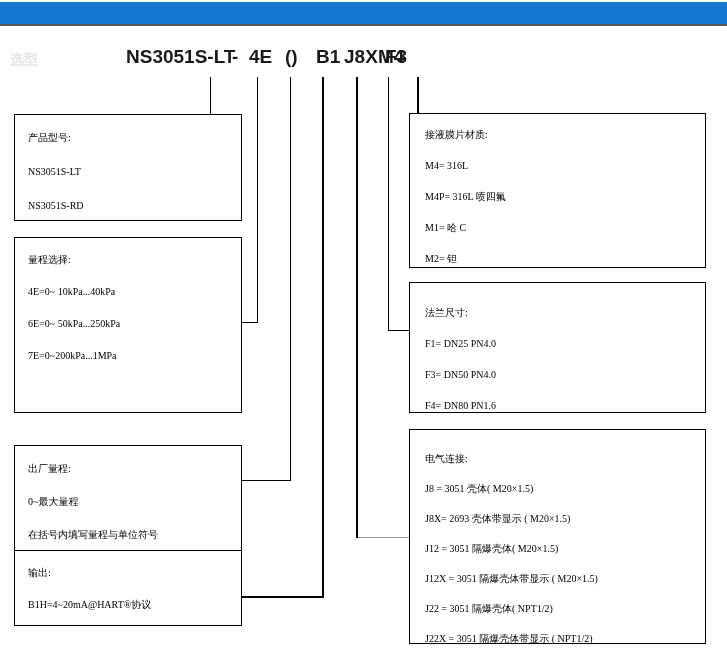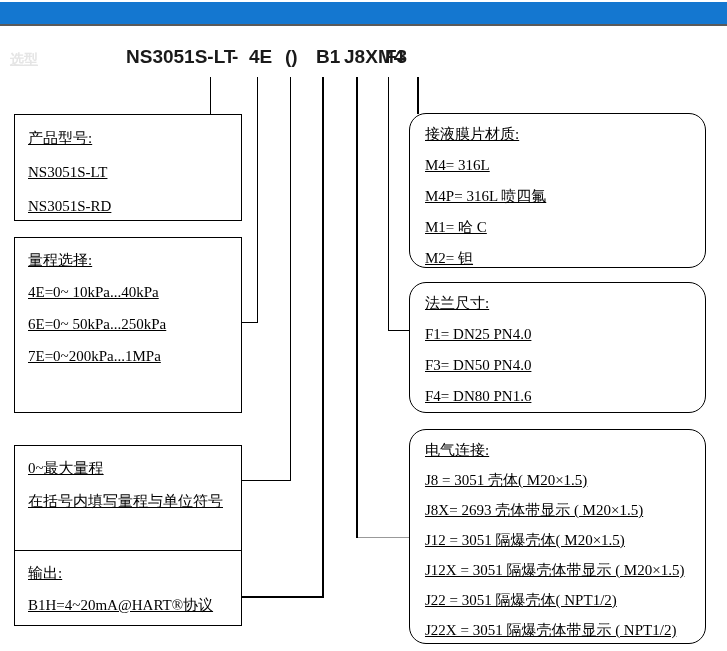--- a/index.html
+++ b/index.html
@@ -13,28 +13,28 @@
   
   .seg{position:absolute;top:46px;font-family:"Liberation Sans","DejaVu Sans",sans-serif;
        font-size:19px;font-weight:600;color:#1a1a1a;white-space:nowrap;}
   .seg0{left:126px}.seg1{left:232px}.seg2{left:249px}.seg3{left:285px}
   .seg4{left:316px}.seg5{left:344px}.seg6{left:385px}.seg7{left:378px}
   
   .ln{position:absolute;background:#000;}
   
   .box{position:absolute;border:1px solid #000;box-sizing:border-box;background:#fff;}
   .bxL{left:14px;width:228px;}
-  .bxR{left:409px;width:297px;border-radius:17px;}
-  .box .row{white-space:nowrap;font-size:15px;text-decoration:underline;}
+  .bxR{left:409px;width:297px;}
+  .box .row{white-space:nowrap;font-size:10px;}
   .bxL .row{padding-left:13px;}
   .bxR .row{padding-left:15px;}
   .rows34 .row{line-height:34px;} .rows32 .row{line-height:32px;}
   .rows33 .row{line-height:33px;} .rows31 .row{line-height:31px;}
   .rows30 .row{line-height:30px;}
-  .pt6{padding-top:6px;} .pt5{padding-top:5px;} .pt7{padding-top:5px;}
+  .pt6{padding-top:6px;} .pt5{padding-top:5px;} .pt7{padding-top:14px;}
 </style>
 </head>
 <body>
 
 <div id="page">
 
   <div class="hdr">
     <span class="hdr-label">选型</span>
   </div>
 
@@ -67,20 +67,21 @@
   </div>
 
   <div class="box bxL rows32 pt6" style="top:237px;height:176px;">
     <div class="row">量程选择:</div>
     <div class="row">4E=0~ 10kPa...40kPa</div>
     <div class="row">6E=0~ 50kPa...250kPa</div>
     <div class="row">7E=0~200kPa...1MPa</div>
   </div>
 
   <div class="box bxL rows33 pt6" style="top:445px;height:106px;">
+    <div class="row">出厂量程:</div>
     <div class="row">0~最大量程</div>
     <div class="row">在括号内填写量程与单位符号</div>
   </div>
 
   <div class="box bxL rows32 pt6" style="top:550px;height:76px;">
     <div class="row">输出:</div>
     <div class="row">B1H=4~20mA@HART®协议</div>
   </div>
 
   <div class="box bxR rows31 pt5" style="top:113px;height:155px;">

